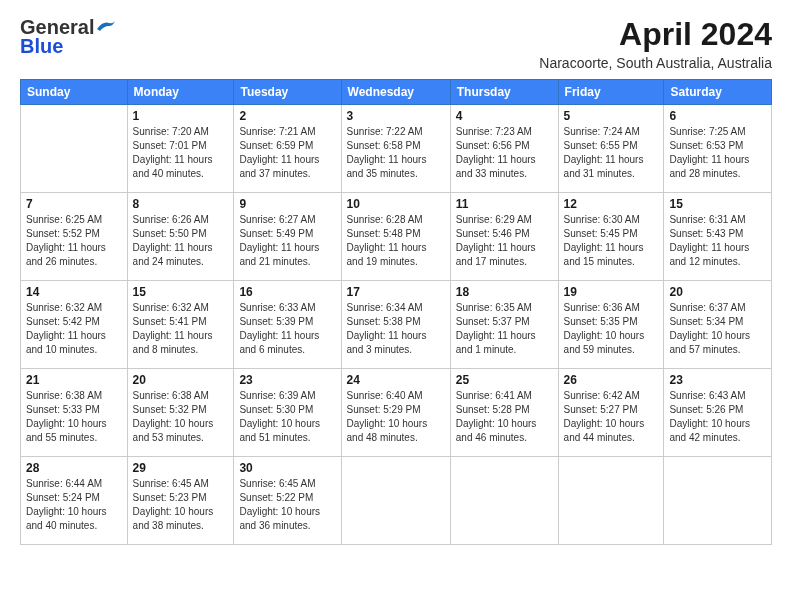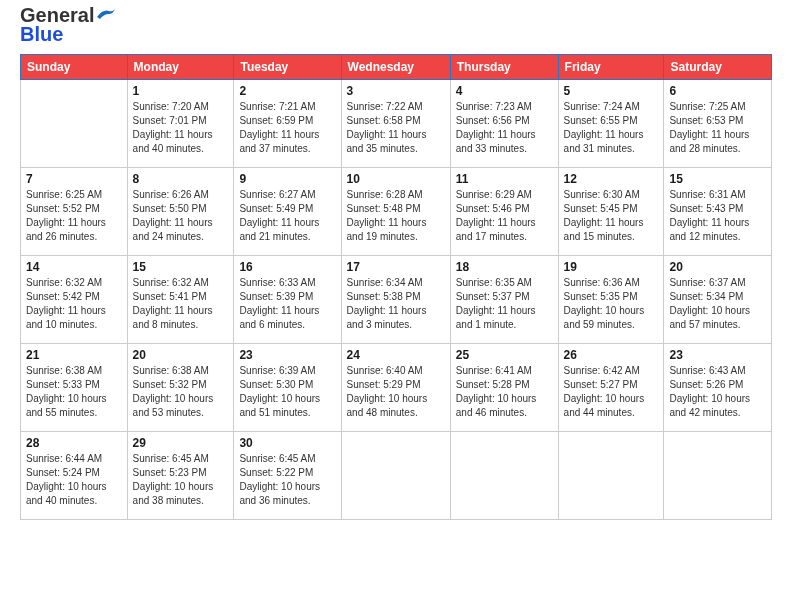--- a/index.html
+++ b/index.html
@@ -5,21 +5,21 @@
     * { box-sizing: border-box; margin: 0; padding: 0; }
     body {
       font-family: Arial, sans-serif;
       background: #fff;
       width: 792px;
       height: 612px;
       overflow: hidden;
     }
     .page {
       width: 792px;
-      padding: 4px 20px 10px 20px;
+      padding: 16px 20px 10px 20px;
     }
     .header-area {
       display: flex;
       justify-content: space-between;
       align-items: flex-start;
       margin-bottom: 8px;
     }
     .logo {
       display: flex;
       flex-direction: column;
@@ -37,21 +37,21 @@
       font-size: 14px;
       color: #333;
       margin-top: 2px;
     }
     .calendar {
       width: 100%;
       border-collapse: collapse;
       font-size: 10.5px;
     }
     .calendar th {
-      background-color: #ef4444;
+      background-color: #3b82f6;
       color: #fff;
       padding: 5px 6px;
       text-align: left;
       font-size: 12px;
       font-weight: bold;
       border: 1px solid #2e74c0;
     }
     .calendar td {
       border: 1px solid #ccc;
       vertical-align: top;
@@ -81,20 +81,24 @@
 <div class="page">
   <div class="header-area">
     <div class="logo">
       <div style="display:flex;align-items:center;">
         <span style="font-size:20px;font-weight:bold;color:#333;">General</span>
         <svg width="22" height="14" viewBox="0 0 22 14" style="margin-left:1px;margin-top:-4px;">
           <path d="M2 10 Q8 2 14 4 Q18 5 20 2 Q18 7 14 7 Q9 7 5 12 Z" fill="#1a6fbd"></path>
         </svg>
       </div>
       <span style="font-size:20px;font-weight:bold;color:#1d4ed8;margin-top:-4px;">Blue</span>
+    </div>
+    <div class="title-area">
+      <div class="month-year">April 2024</div>
+      <div class="location">Naracoorte, South Australia, Australia</div>
     </div>
   </div>
 
   <table class="calendar">
     <thead>
       <tr>
         <th>Sunday</th>
         <th>Monday</th>
         <th>Tuesday</th>
         <th>Wednesday</th>

